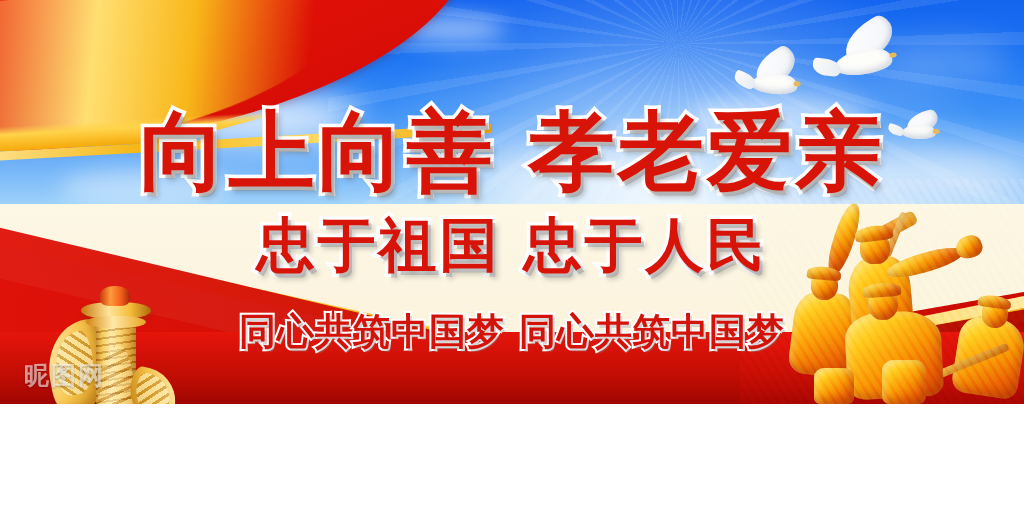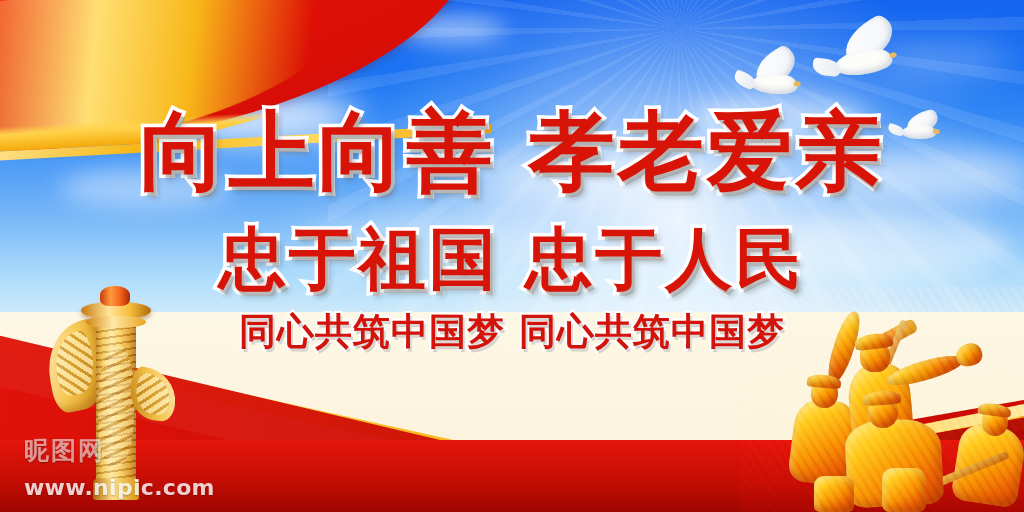--- a/index.html
+++ b/index.html
@@ -2,21 +2,21 @@
 <html lang="zh"><head>
 <meta charset="utf-8">
 <title>Poster</title>
 <style>
   * { margin:0; padding:0; box-sizing:border-box; }
   html,body { width:1024px; height:512px; overflow:hidden; background:#fff;
               font-family:"DejaVu Sans","Liberation Sans",sans-serif; }
 
   #poster {
     position:relative;
-    width:1024px; height:512px;
+    width:1024px; height:404px;
     overflow:hidden;
   }
 
   
   .sky {
     position:absolute; inset:0;
     background:
       linear-gradient(to bottom,
         #1464ef 0%,
         #1d74f2 14%,
@@ -236,21 +236,21 @@
     color:#d81408;
     letter-spacing:3px;
     white-space:nowrap;
     -webkit-text-stroke:7px #ffffff;
     paint-order:stroke fill;
     text-shadow:
        3px 4px 0 rgba(120,120,120,.35),
        5px 6px 5px rgba(90,90,90,.30);
   }
   #line1 { top:104px;  font-size:86px; line-height:94px; }
-  #line2 { top:212px;  font-size:67px; line-height:94px; }
+  #line2 { top:198px;  font-size:58px; line-height:94px; }
 
   .subtitle {
     position:absolute; left:0; right:0; top:310px;
     text-align:center;
     font-family:"DejaVu Sans","Liberation Sans",sans-serif;
     font-weight:700;
     font-size:37px; line-height:44px;
     color:#d3120a;
     letter-spacing:1px;
     white-space:nowrap;
@@ -293,23 +293,22 @@
   
   #dove3 { right:76px; top:112px; width:58px; height:34px; transform:rotate(3deg); }
   #dove3 .body { left:12px; top:13px; width:34px; height:14px; }
   #dove3 .wing { left:16px; top:0px; width:32px; height:20px; transform:rotate(-18deg); }
   #dove3 .tail { left:-2px; top:14px; width:16px; height:10px; transform:rotate(12deg); }
   #dove3 .beak { left:43px; top:16px; }
 
   
   .wm-left {
     position:absolute; left:24px; bottom:12px;
-    display:flex; align-items:flex-start; gap:8px;
+    display:flex; align-items:flex-end; gap:8px;
     opacity:.92;
-    flex-direction:column;
   }
   .wm-cn {
     font-size:25px; font-weight:700; color:rgba(255,255,255,.62);
     letter-spacing:2px;
     text-shadow:0 1px 2px rgba(0,0,0,.3);
     font-family:"DejaVu Sans","Liberation Sans",sans-serif;
   }
   .wm-url {
     font-size:22px; font-weight:700; color:rgba(255,255,255,.88);
     letter-spacing:.3px;
@@ -410,16 +409,15 @@
     <span class="fig f-leg2"></span>
     <span class="scul-tex"></span>
   </div>
 
   <div class="headline" id="line1">向上向善 孝老爱亲</div>
   <div class="headline" id="line2">忠于祖国 忠于人民</div>
   <div class="subtitle">同心共筑中国梦 同心共筑中国梦</div>
 
   <div class="wm-left">
     <span class="wm-cn">昵图网</span>
-    <span class="wm-url">www.nipic.com</span>
   </div>
 
 </div>
 
 </body></html>

